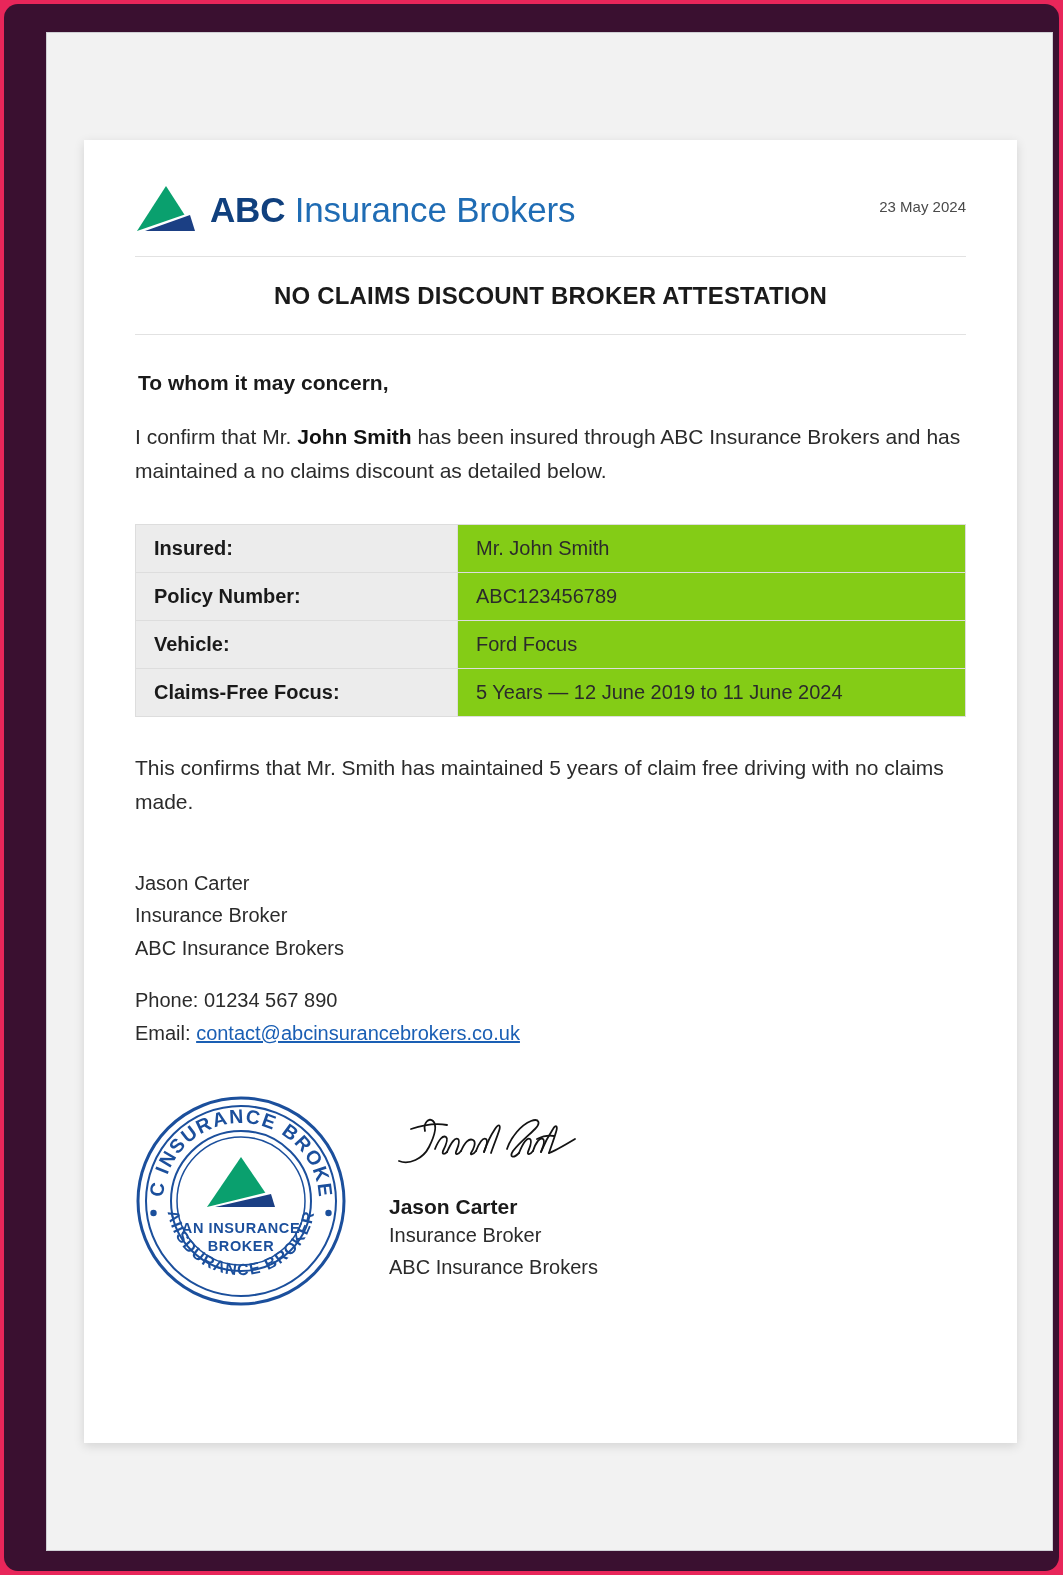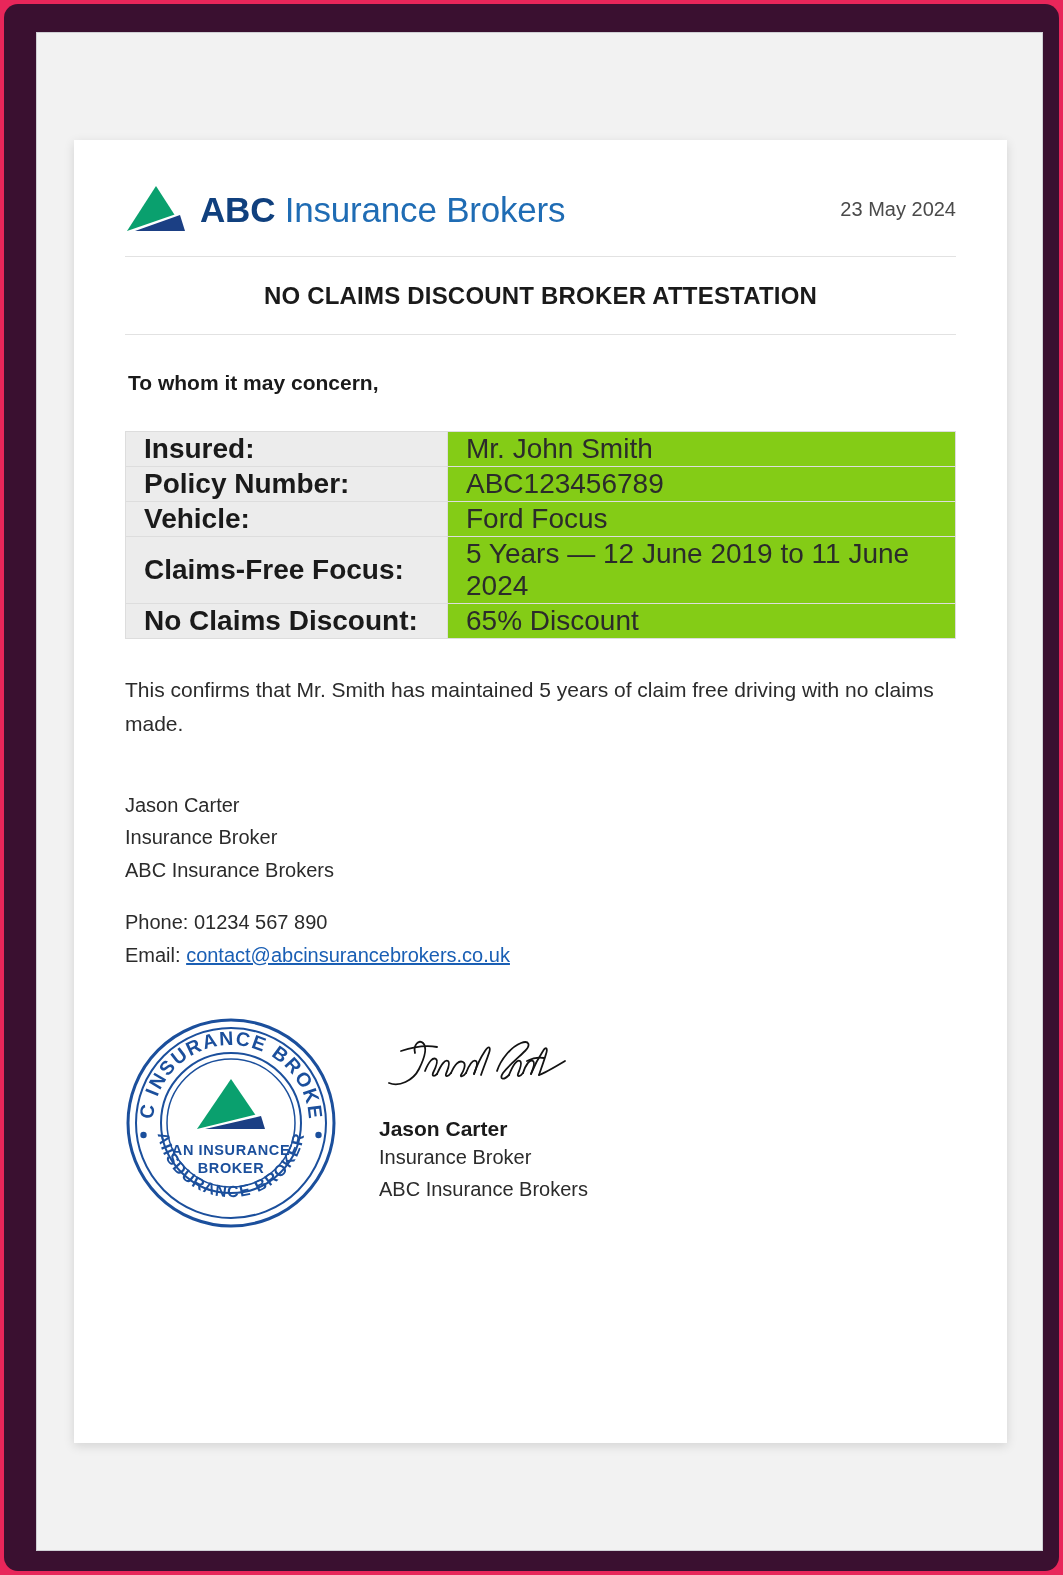--- a/index.html
+++ b/index.html
@@ -21,21 +21,21 @@
     left: 4px;
     top: 4px;
     width: 1055px;
     height: 1567px;
     background: #3a1030;
     border-radius: 14px;
     box-sizing: border-box;
   }
   #page-surface {
     position: absolute;
-    left: 32px;
+    left: 42px;
     top: 28px;
     width: 1007px;
     height: 1519px;
     background: #f2f2f2;
     box-sizing: border-box;
     border: 1px solid #cfcfd4;
   }
 
   
   #document-card {
@@ -62,21 +62,21 @@
   .logo-mark { width: 62px; height: 50px; flex: none; margin-right: 13px; }
   .brand-name {
     font-size: 35px;
     letter-spacing: -0.2px;
     white-space: nowrap;
     line-height: 1;
   }
   .brand-abc { font-weight: bold; color: #10407e; }
   .brand-rest { font-weight: normal; color: #1f6cb4; }
   .doc-date {
-    font-size: 20px;
+    font-size: 15px;
     color: #4a4a4a;
     padding-top: 14px;
     white-space: nowrap;
   }
 
   .address-block {
     margin-top: 16px;
     font-size: 20px;
     line-height: 1.55;
     color: #2f2f2f;
@@ -111,22 +111,22 @@
 
   
   .detail-table {
     width: 100%;
     border-collapse: collapse;
     margin-top: 36px;
     table-layout: fixed;
   }
   .detail-table td {
     border: 1px solid #dddddd;
-    font-size: 28px;
-    padding: 1px 18px;
+    font-size: 20px;
+    padding: 12px 18px;
     vertical-align: middle;
   }
   .detail-table td.k {
     width: 285px;
     background: #ececec;
     font-weight: bold;
     color: #1a1a1a;
   }
   .detail-table td.v {
     background: #84cc16;
@@ -192,42 +192,39 @@
 
         <div class="address-block">
         </div>
 
         <hr class="rule">
         <h1 class="doc-title">NO CLAIMS DISCOUNT BROKER ATTESTATION</h1>
         <hr class="rule" style="margin:0">
 
         <p class="salutation">To whom it may concern,</p>
 
+        <p class="body-para"><span>I confirm that Mr. </span><b>John Smith</b><span> has been insured through ABC Insurance Brokers and has maintained a no claims discount as detailed below.</span></p>
 
         <table class="detail-table">
           <tbody>
             <tr>
               <td class="k">Insured:</td>
               <td class="v">Mr. John Smith</td>
             </tr>
             <tr>
               <td class="k">Policy Number:</td>
               <td class="v">ABC123456789</td>
             </tr>
             <tr>
               <td class="k">Vehicle:</td>
               <td class="v">Ford Focus</td>
             </tr>
             <tr>
               <td class="k">Claims-Free Focus:</td>
               <td class="v">5 Years — 12 June 2019 to 11 June 2024</td>
-            </tr>
-            <tr>
-              <td class="k">No Claims Discount:</td>
-              <td class="v">65% Discount</td>
             </tr>
           </tbody>
         </table>
 
         <p class="confirm-para">This confirms that Mr. Smith has maintained 5 years of claim free driving with no claims made.</p>
 
         <div class="signoff">
           <div>Jason Carter</div>
           <div>Insurance Broker</div>
           <div>ABC Insurance Brokers</div>

